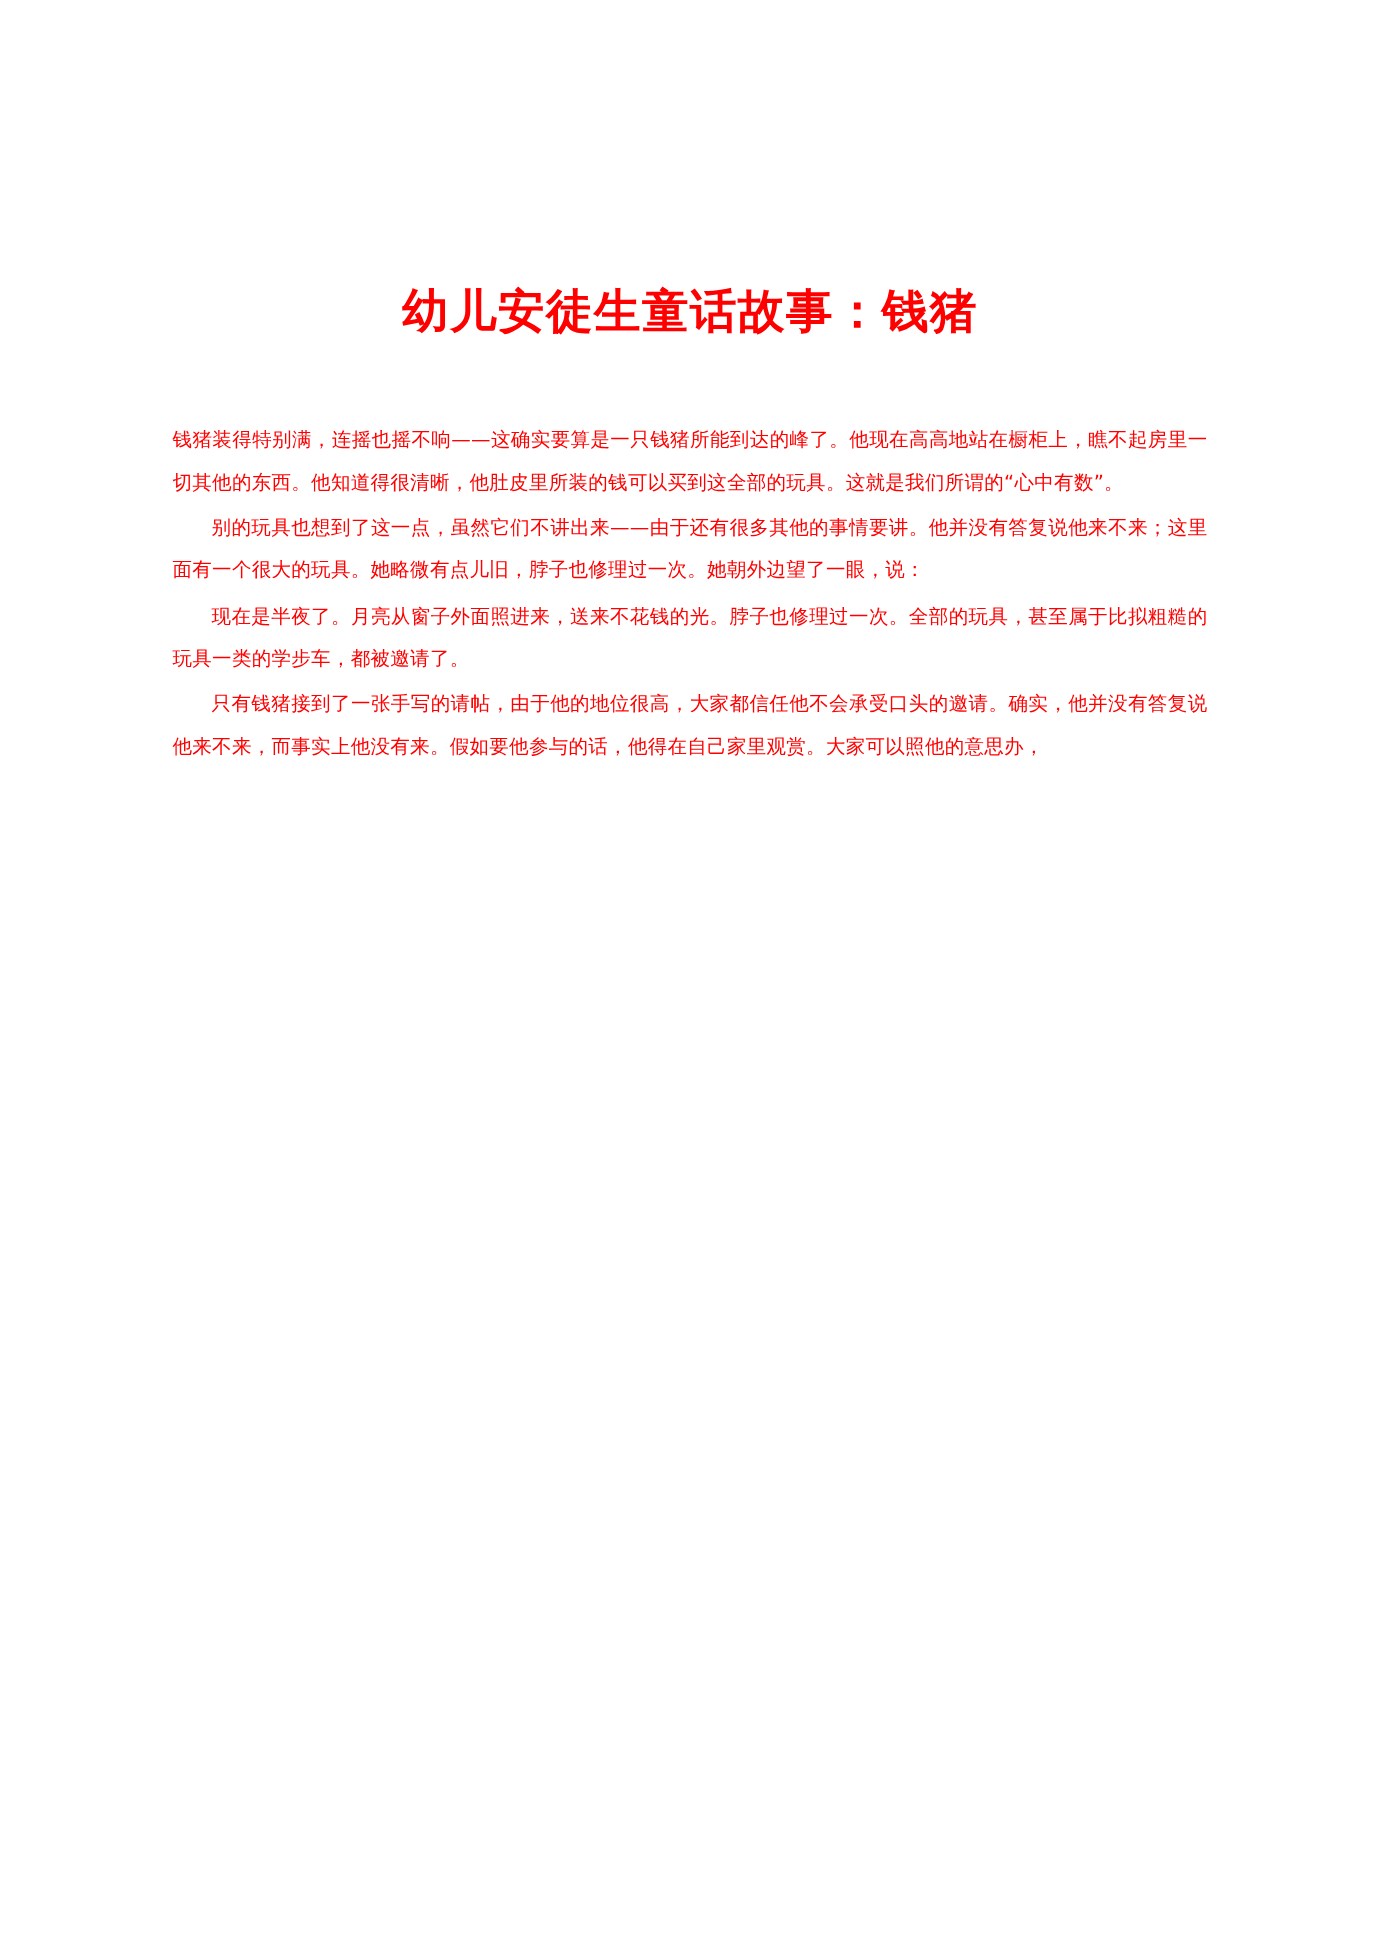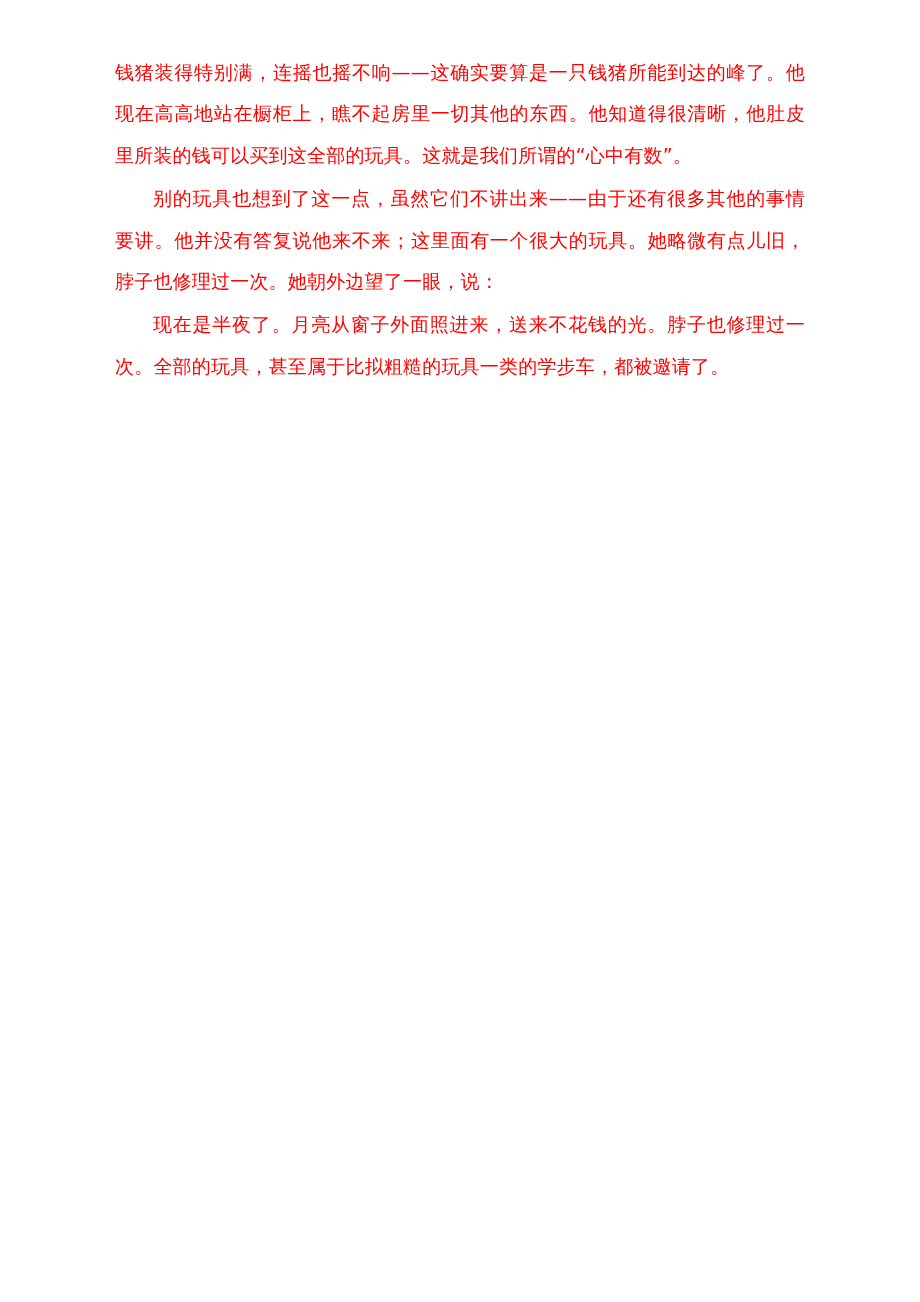--- a/index.html
+++ b/index.html
@@ -30,36 +30,38 @@
     font-weight: bold;
     letter-spacing: 1px;
     color: #ff0000;
     line-height: 1.3;
   }
   .body-text {
     margin-top: 52px;
   }
   .para {
     margin: 0 0 2px 0;
-    font-size: 19px;
+    font-size: 13px;
     line-height: 2.18;
     color: #ff0000;
     text-align: justify;
     text-justify: inter-ideograph;
     letter-spacing: 0.2px;
     font-family: "DejaVu Sans", "Liberation Sans", sans-serif;
     font-weight: normal;
   }
   .indent {
     text-indent: 2em;
   }
 </style>
 </head>
 <body>
 
 <div class="page">
+  <h1 class="doc-title">幼儿安徒生童话故事：钱猪</h1>
 
   <div class="body-text">
     <p class="para">钱猪装得特别满，连摇也摇不响——这确实要算是一只钱猪所能到达的峰了。他现在高高地站在橱柜上，瞧不起房里一切其他的东西。他知道得很清晰，他肚皮里所装的钱可以买到这全部的玩具。这就是我们所谓的“心中有数”。</p>
     <p class="para indent">别的玩具也想到了这一点，虽然它们不讲出来——由于还有很多其他的事情要讲。他并没有答复说他来不来；这里面有一个很大的玩具。她略微有点儿旧，脖子也修理过一次。她朝外边望了一眼，说：</p>
     <p class="para indent">现在是半夜了。月亮从窗子外面照进来，送来不花钱的光。脖子也修理过一次。全部的玩具，甚至属于比拟粗糙的玩具一类的学步车，都被邀请了。</p>
+    <p class="para indent">只有钱猪接到了一张手写的请帖，由于他的地位很高，大家都信任他不会承受口头的邀请。确实，他并没有答复说他来不来，而事实上他没有来。假如要他参与的话，他得在自己家里观赏。大家可以照他的意思办，</p>
   </div>
 </div>
 
 </body></html>

